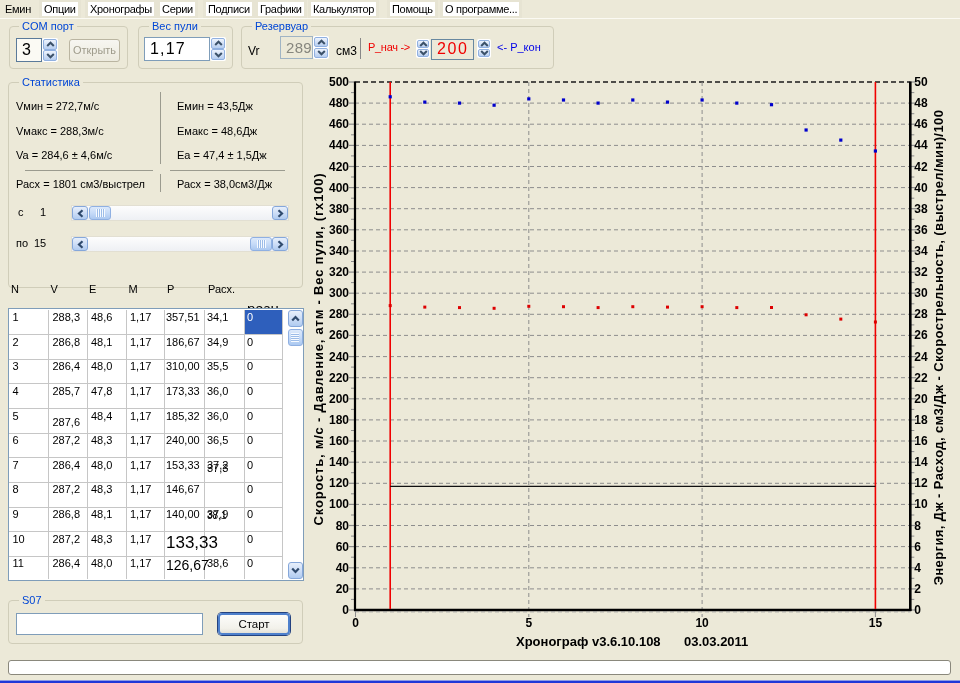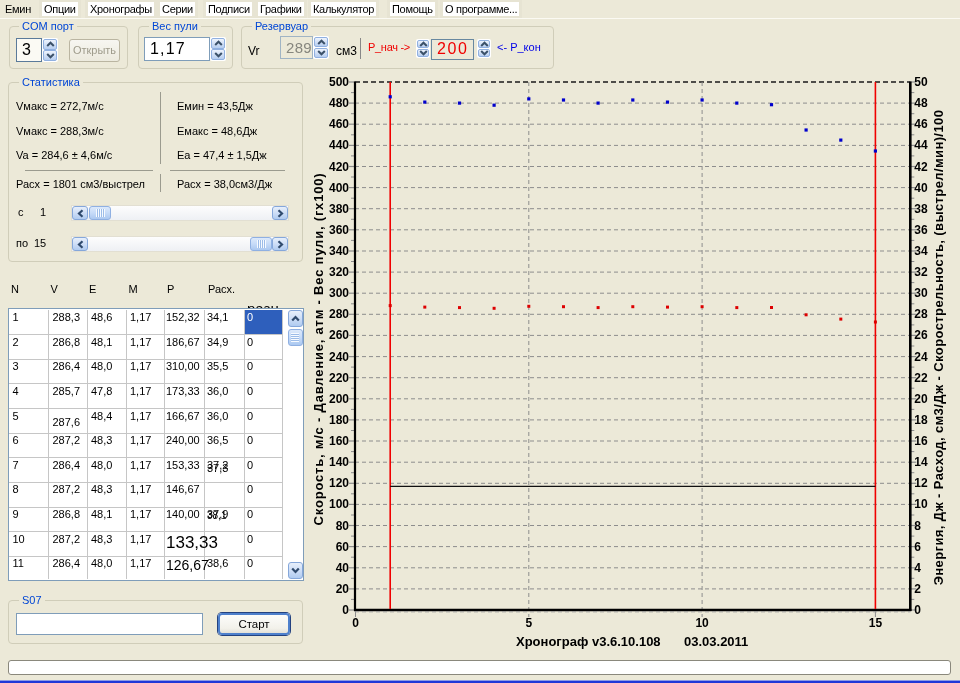--- a/index.html
+++ b/index.html
@@ -107,24 +107,24 @@
       </svg>
     </div>
     <div class="sb">
       <svg width="9" height="6" viewBox="0 0 9 6">
         <path d="M1.2 1 L4.5 4.3 L7.8 1" stroke="#3b5169" stroke-width="2" fill="none"></path>
       </svg>
     </div>
   </div>
 <div class="lbl" style="left:497px;top:41px;color:#0000e8">&lt;- Р_кон</div>
 
-<div class="grp" style="left:8px;top:82px;width:295px;height:180px">
+<div class="grp" style="left:8px;top:82px;width:295px;height:206px">
     <div class="gt" style="left:10px">Статистика</div>
   </div>
-<div class="abs st" style="left:16px;top:100px">Vмакс = 272,7м/с</div>
+<div class="abs st" style="left:16px;top:100px">Vмин = 272,7м/с</div>
 <div class="abs st" style="left:16px;top:124.5px">Vмакс = 288,3м/с</div>
 <div class="abs st" style="left:16px;top:148.5px">Va = 284,6 ± 4,6м/с</div>
 <div class="abs st" style="left:16px;top:178px">Расх = 1801 см3/выстрел</div>
 <div class="abs st" style="left:177px;top:100px">Емин = 43,5Дж</div>
 <div class="abs st" style="left:177px;top:124.5px">Емакс = 48,6Дж</div>
 <div class="abs st" style="left:177px;top:148.5px">Еа = 47,4 ± 1,5Дж</div>
 <div class="abs st" style="left:177px;top:178px">Расх = 38,0см3/Дж</div>
 <div class="abs" style="left:160px;top:92px;width:1px;height:72px;background:#9b9b8f"></div>
 <div class="abs" style="left:25px;top:170px;width:128px;height:1px;background:#9b9b8f"></div>
 <div class="abs" style="left:170px;top:170px;width:115px;height:1px;background:#9b9b8f"></div>
@@ -188,21 +188,21 @@
 <div class="abs" style="left:9px;top:457.2px;width:273px;height:1px;background:#c6c6c6"></div>
 <div class="abs" style="left:9px;top:481.8px;width:273px;height:1px;background:#c6c6c6"></div>
 <div class="abs" style="left:9px;top:506.5px;width:273px;height:1px;background:#c6c6c6"></div>
 <div class="abs" style="left:9px;top:531.1px;width:273px;height:1px;background:#c6c6c6"></div>
 <div class="abs" style="left:9px;top:555.7px;width:273px;height:1px;background:#c6c6c6"></div>
 <div class="abs" style="left:244.5px;top:310.0px;width:37.5px;height:23.6px;background:#2e5fbc"></div>
 <div class="abs" style="left:12.5px;top:311.0px;font-size:11px;color:#000">1</div>
 <div class="abs" style="left:52.5px;top:311.0px;font-size:11px;color:#000">288,3</div>
 <div class="abs" style="left:91px;top:311.0px;font-size:11px;color:#000">48,6</div>
 <div class="abs" style="left:130px;top:311.0px;font-size:11px;color:#000">1,17</div>
-<div class="abs" style="left:166px;top:311.0px;font-size:11px;color:#000">152,32</div>
+<div class="abs" style="left:166px;top:311.0px;font-size:11px;color:#000">357,51</div>
 <div class="abs" style="left:207px;top:311.0px;font-size:11px;color:#000">34,1</div>
 <div class="abs" style="left:247.0px;top:311.0px;font-size:11px;color:#fff">0</div>
 <div class="abs" style="left:12.5px;top:335.6px;font-size:11px;color:#000">2</div>
 <div class="abs" style="left:52.5px;top:335.6px;font-size:11px;color:#000">286,8</div>
 <div class="abs" style="left:91px;top:335.6px;font-size:11px;color:#000">48,1</div>
 <div class="abs" style="left:130px;top:335.6px;font-size:11px;color:#000">1,17</div>
 <div class="abs" style="left:166px;top:335.6px;font-size:11px;color:#000">186,67</div>
 <div class="abs" style="left:207px;top:335.6px;font-size:11px;color:#000">34,9</div>
 <div class="abs" style="left:247.0px;top:335.6px;font-size:11px;color:#000">0</div>
 <div class="abs" style="left:12.5px;top:360.2px;font-size:11px;color:#000">3</div>
@@ -216,21 +216,21 @@
 <div class="abs" style="left:52.5px;top:384.9px;font-size:11px;color:#000">285,7</div>
 <div class="abs" style="left:91px;top:384.9px;font-size:11px;color:#000">47,8</div>
 <div class="abs" style="left:130px;top:384.9px;font-size:11px;color:#000">1,17</div>
 <div class="abs" style="left:166px;top:384.9px;font-size:11px;color:#000">173,33</div>
 <div class="abs" style="left:207px;top:384.9px;font-size:11px;color:#000">36,0</div>
 <div class="abs" style="left:247.0px;top:384.9px;font-size:11px;color:#000">0</div>
 <div class="abs" style="left:12.5px;top:409.5px;font-size:11px;color:#000">5</div>
 <div class="abs" style="left:52.5px;top:416px;font-size:11px;color:#000">287,6</div>
 <div class="abs" style="left:91px;top:409.5px;font-size:11px;color:#000">48,4</div>
 <div class="abs" style="left:130px;top:409.5px;font-size:11px;color:#000">1,17</div>
-<div class="abs" style="left:166px;top:409.5px;font-size:11px;color:#000">166,67</div>
+<div class="abs" style="left:166px;top:409.5px;font-size:11px;color:#000">185,32</div>
 <div class="abs" style="left:207px;top:409.5px;font-size:11px;color:#000">36,0</div>
 <div class="abs" style="left:247.0px;top:409.5px;font-size:11px;color:#000">0</div>
 <div class="abs" style="left:12.5px;top:434.1px;font-size:11px;color:#000">6</div>
 <div class="abs" style="left:52.5px;top:434.1px;font-size:11px;color:#000">287,2</div>
 <div class="abs" style="left:91px;top:434.1px;font-size:11px;color:#000">48,3</div>
 <div class="abs" style="left:130px;top:434.1px;font-size:11px;color:#000">1,17</div>
 <div class="abs" style="left:166px;top:434.1px;font-size:11px;color:#000">240,00</div>
 <div class="abs" style="left:207px;top:434.1px;font-size:11px;color:#000">36,5</div>
 <div class="abs" style="left:247.0px;top:434.1px;font-size:11px;color:#000">0</div>
 <div class="abs" style="left:12.5px;top:458.7px;font-size:11px;color:#000">7</div>

